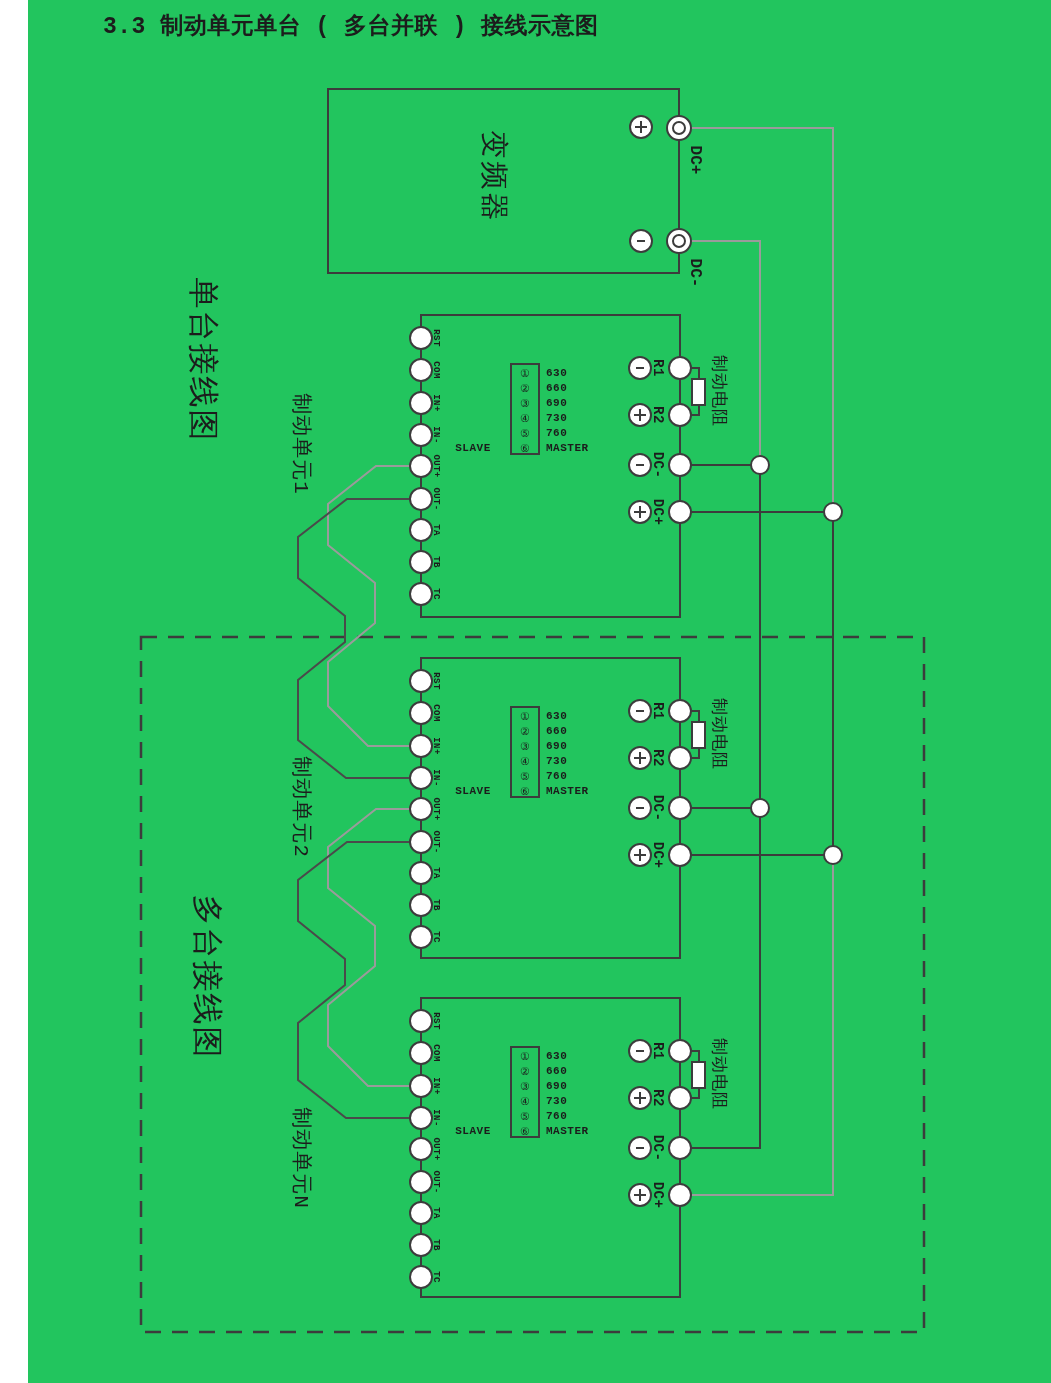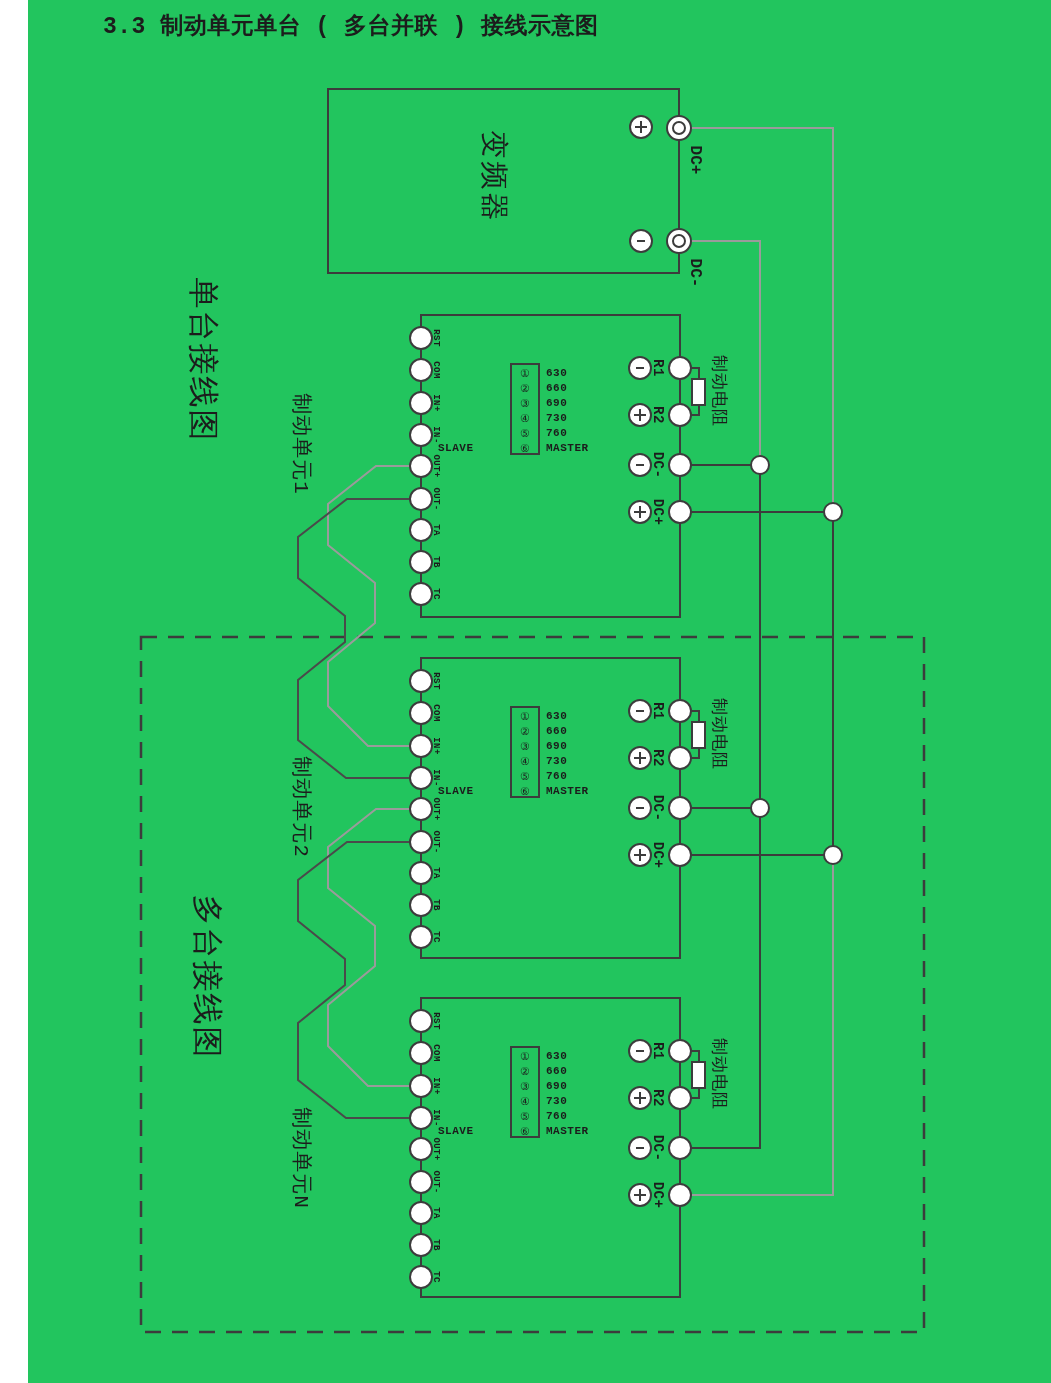--- a/index.html
+++ b/index.html
@@ -14,21 +14,21 @@
   .dc-label{font-size:16px;font-weight:bold;}
   .unit-holder{position:absolute;left:0;width:1051px;height:302px;}
   .u0{top:315px}.u1{top:658px}.u2{top:998px}
   .unit-name{font-size:21px;letter-spacing:1px;}
   .u0 .unit-name{top:129px}.u1 .unit-name{top:149px}.u2 .unit-name{top:160px}
   .tlabel{font-size:9px;font-weight:bold;letter-spacing:0.4px;}
   .rlabel{font-size:14px;font-weight:bold;letter-spacing:0.5px;}
   .res-label{font-size:17px;letter-spacing:1px;}
   .dipnum{position:absolute;font-size:11px;transform:translate(-50%,-50%);}
   .dipval{position:absolute;font-size:11px;font-weight:600;letter-spacing:0.5px;transform:translateY(-50%);}
-  .slave{position:absolute;left:410px;width:70px;text-align:left;font-size:11px;font-weight:600;
+  .slave{position:absolute;left:410px;width:70px;text-align:center;font-size:11px;font-weight:600;
          letter-spacing:0.5px;transform:translateY(-50%);}
 </style>
 </head>
 <body>
 
 <div id="page">
 
   <svg id="diagram-svg" width="1051" height="1383" viewBox="0 0 1051 1383">
     <g fill="none" stroke="#3c3c3c" stroke-width="2">
 

